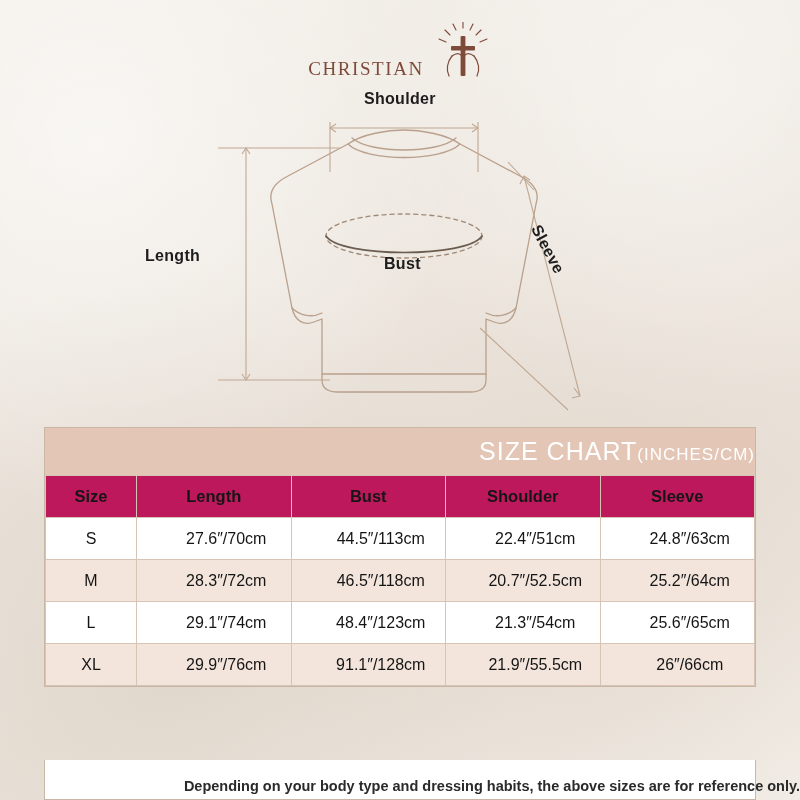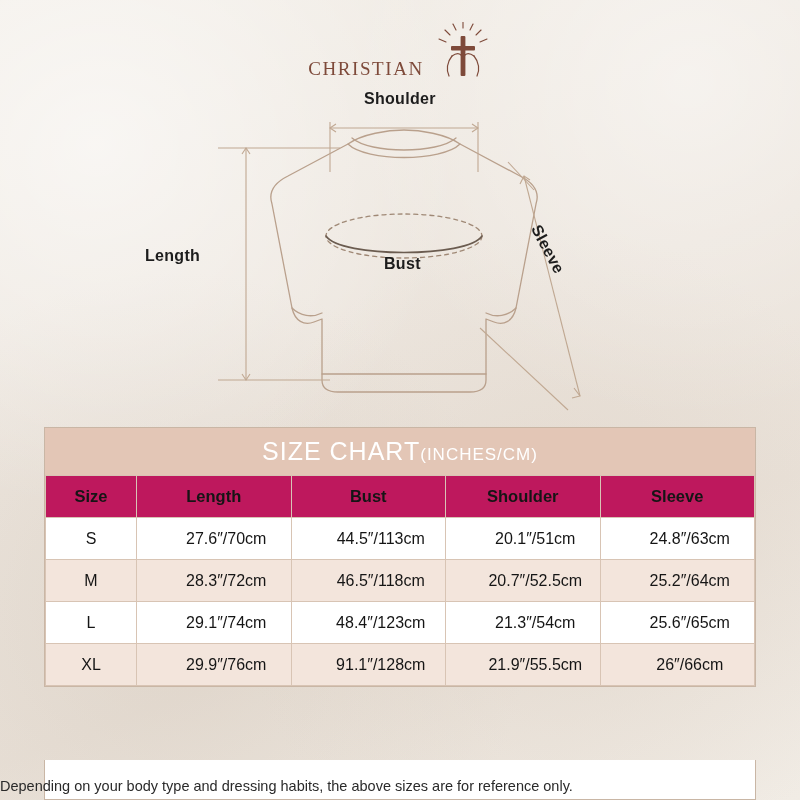--- a/index.html
+++ b/index.html
@@ -81,21 +81,21 @@
     left: 44px;
     top: 427px;
     width: 712px;
     border: 1px solid #c9b6a5;
     box-sizing: border-box;
     background: #fff;
   }
   .chart-title {
     background: #e3c6b6;
     color: #ffffff;
-    text-align: center;
+    text-align: right;
     height: 47px;
     line-height: 47px;
     font-family: "Liberation Sans", sans-serif;
     letter-spacing: 1px;
     white-space: nowrap;
   }
   .chart-title .big { font-size: 25px; }
   .chart-title .small { font-size: 17px; }
 
   table.sizes {
@@ -121,24 +121,25 @@
   table.sizes td:first-child { font-size: 16px; }
   tr.alt td { background: #f3e5dc; }
   .inch { font-size: 16px; margin-left: 25px; }
   .cm { font-size: 16px; }
 
   .foot {
     position: absolute;
     left: 0;
     top: 778px;
     width: 800px;
-    text-align: left;
+    text-align: right;
     font-family: "Liberation Sans", sans-serif;
     font-size: 14.5px;
     color: #2a2a2a;
+    font-weight: bold;
   }
   .foot-band {
     position: absolute;
     left: 44px;
     top: 760px;
     width: 712px;
     height: 40px;
     background: #ffffff;
     border: 1px solid #c9b6a5;
     border-top: none;
@@ -255,21 +256,21 @@
         <th>Bust</th>
         <th>Shoulder</th>
         <th>Sleeve</th>
       </tr>
     </thead>
     <tbody>
       <tr>
         <td>S</td>
         <td><span class="inch">27.6″/</span><span class="cm">70cm</span></td>
         <td><span class="inch">44.5″/</span><span class="cm">113cm</span></td>
-        <td><span class="inch">20.1″/</span><span class="cm">51cm</span></td>
+        <td><span class="inch">22.4″/</span><span class="cm">51cm</span></td>
         <td><span class="inch">24.8″/</span><span class="cm">63cm</span></td>
       </tr>
       <tr class="alt">
         <td>M</td>
         <td><span class="inch">28.3″/</span><span class="cm">72cm</span></td>
         <td><span class="inch">46.5″/</span><span class="cm">118cm</span></td>
         <td><span class="inch">20.7″/</span><span class="cm">52.5cm</span></td>
         <td><span class="inch">25.2″/</span><span class="cm">64cm</span></td>
       </tr>
       <tr>

